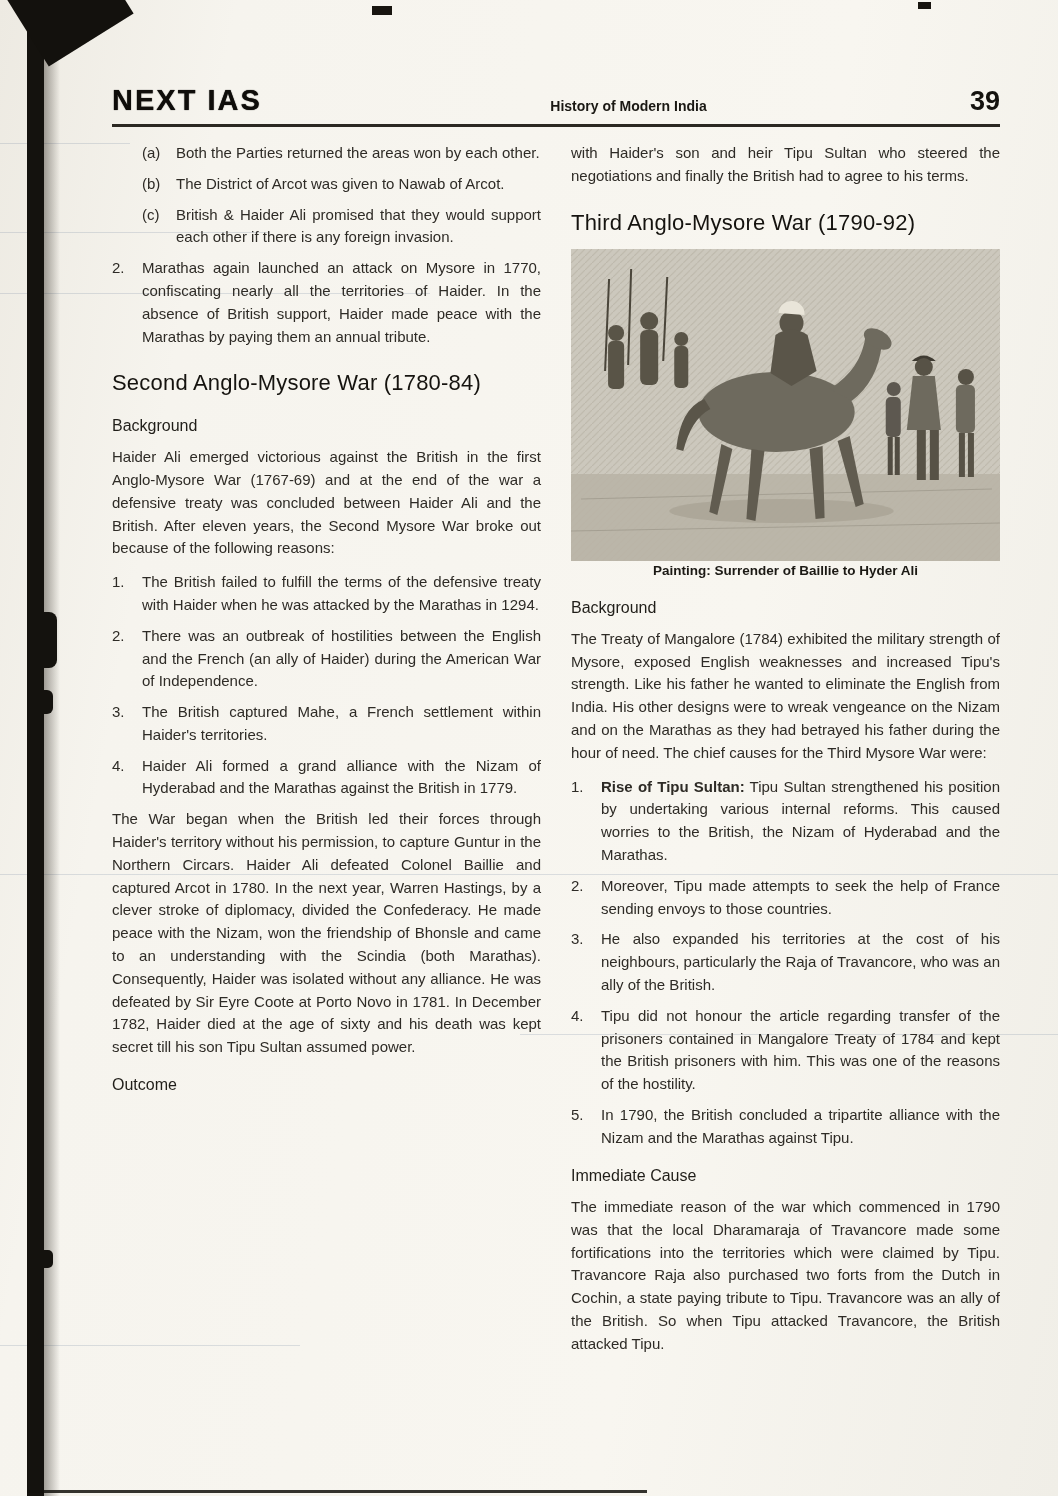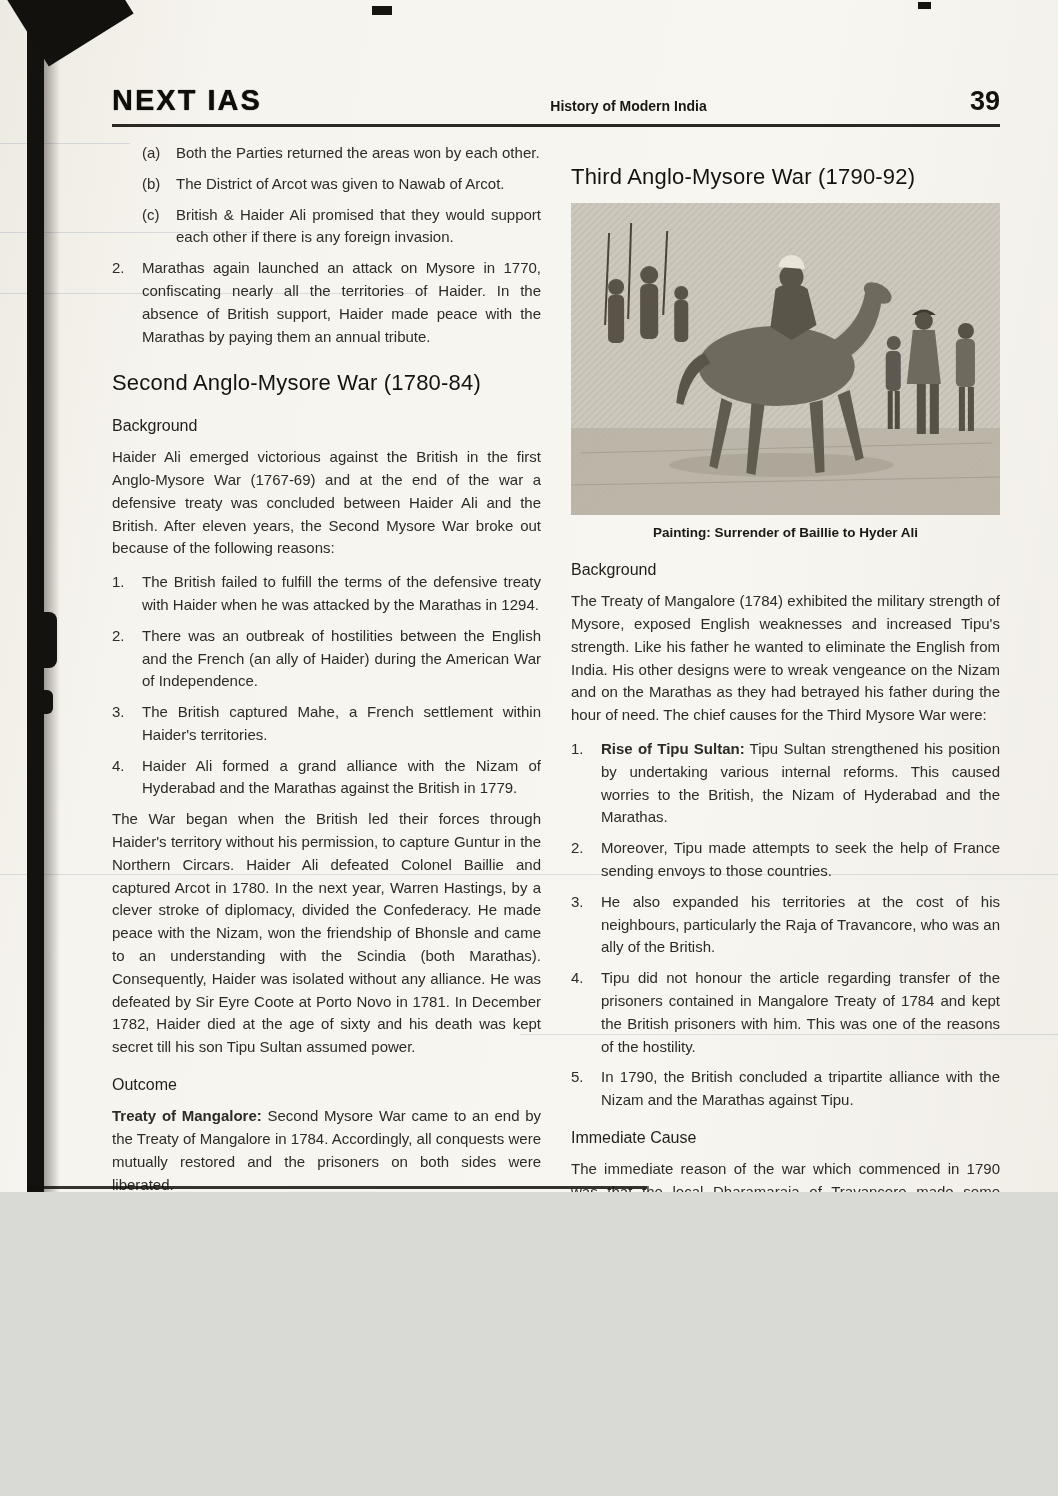--- a/index.html
+++ b/index.html
@@ -1,21 +1,21 @@
 <!DOCTYPE html>
 <html><head>
 <meta charset="utf-8">
 <style>
   * { margin:0; padding:0; box-sizing:border-box; }
   html,body { background:#d9d9d6; }
   body { font-family:"Liberation Sans", sans-serif; }
 
   .page {
     position:relative;
-    width:1058px; height:1192px;
+    width:1058px; height:1496px;
     margin:0 auto;
     background:linear-gradient(100deg,#edeae2 0%, #f6f4ee 18%, #f8f6f0 65%, #f0eee7 100%);
     overflow:hidden;
     color:#2e2b26;
   }
 
   
   .scan-strip { position:absolute; left:27px; top:0; width:17px; height:100%; background:#14120e; z-index:3; }
   .scan-strip-shadow { position:absolute; left:44px; top:0; width:16px; height:100%;
     background:linear-gradient(to right, rgba(35,30,22,.40), rgba(35,30,22,0)); z-index:2; }
@@ -50,21 +50,21 @@
   .li .litext { flex:1; }
   .lettered { padding-left:30px; }
   .lettered .marker { flex:0 0 34px; }
 
   .section-title { font-size:22px; font-weight:normal; color:#15130f; margin:18px 0 10px; letter-spacing:.2px; }
   .subheading { font-size:16px; font-weight:normal; color:#201e19; margin:14px 0 8px; }
 
   .figure { margin:4px 0 14px; }
   .figure-frame { width:100%; height:312px; background:#cbc7bc; overflow:hidden; }
   .figure-frame svg { display:block; width:100%; height:100%; }
-  .figure-caption { text-align:center; font-weight:bold; font-size:13.5px; margin-top:8px; color:#1b1914; }
+  .figure-caption { text-align:center; font-weight:bold; font-size:13.5px; color:#1b1914; }
 </style>
 </head>
 <body>
 
 <div class="page">
 
   <div class="scan-strip"></div>
   <div class="scan-strip-shadow"></div>
   <div class="scan-corner"></div>
   <div class="scan-blob1"></div>
@@ -132,26 +132,26 @@
           <span class="litext">The British captured Mahe, a French settlement within Haider's territories.</span>
         </div>
         <div class="li">
           <span class="marker">4.</span>
           <span class="litext">Haider Ali formed a grand alliance with the Nizam of Hyderabad and the Marathas against the British in 1779.</span>
         </div>
 
         <p>The War began when the British led their forces through Haider's territory without his permission, to capture Guntur in the Northern Circars. Haider Ali defeated Colonel Baillie and captured Arcot in 1780. In the next year, Warren Hastings, by a clever stroke of diplomacy, divided the Confederacy. He made peace with the Nizam, won the friendship of Bhonsle and came to an understanding with the Scindia (both Marathas). Consequently, Haider was isolated without any alliance. He was defeated by Sir Eyre Coote at Porto Novo in 1781. In December 1782, Haider died at the age of sixty and his death was kept secret till his son Tipu Sultan assumed power.</p>
 
         <h3 class="subheading">Outcome</h3>
-        <p><strong>Treaty of Mangalore:</strong> <span>Second Mysore War came to an end by the Treaty of Mangalore in 1784. Accordingly, all conquests were mutually restored and the prisoners on both sides were liberated.</span></p>
 
       </div>
 
       <div class="col">
 
+        <p>with Haider's son and heir Tipu Sultan who steered the negotiations and finally the British had to agree to his terms.</p>
 
         <h2 class="section-title">Third Anglo-Mysore War (1790-92)</h2>
 
         <div class="figure">
           <div class="figure-frame">
             <svg viewBox="0 0 428 312" preserveAspectRatio="none">
               <defs>
                 <pattern id="hatch" width="7" height="7" patternUnits="userSpaceOnUse">
                   <rect width="7" height="7" fill="#ccc8bd"></rect>
                   <line x1="0" y1="7" x2="7" y2="0" stroke="#bdb8ab" stroke-width="1"></line>

